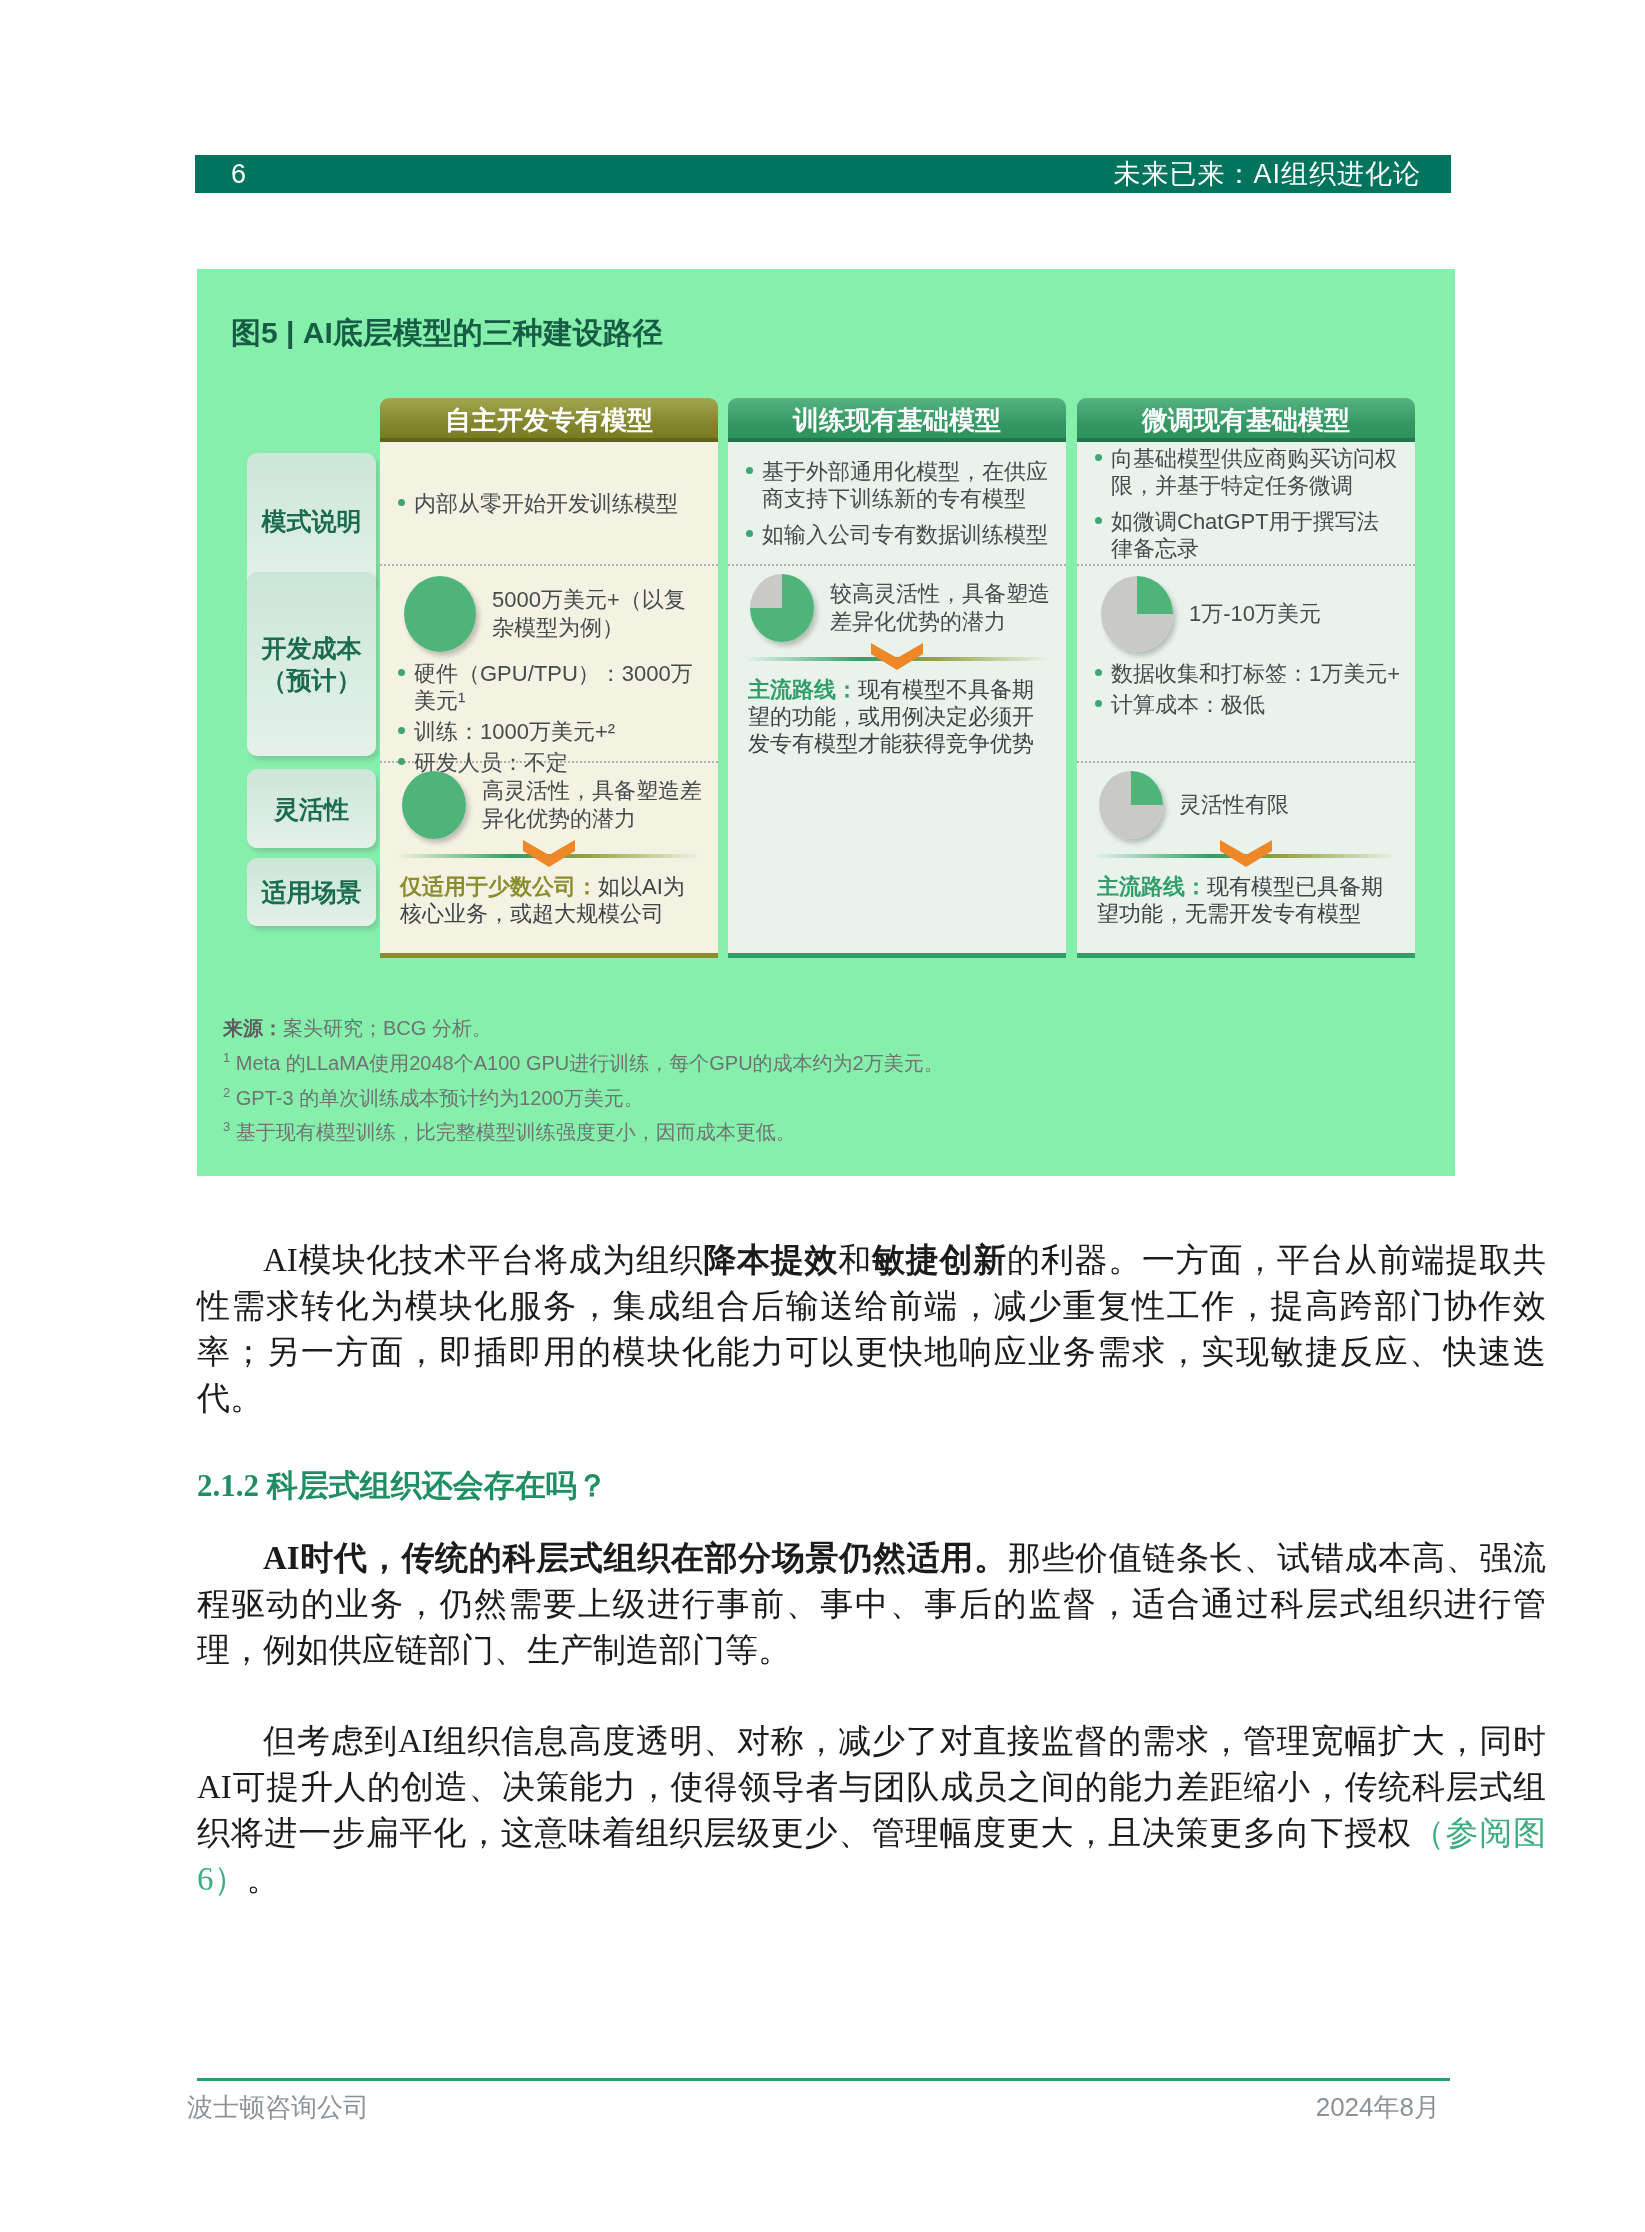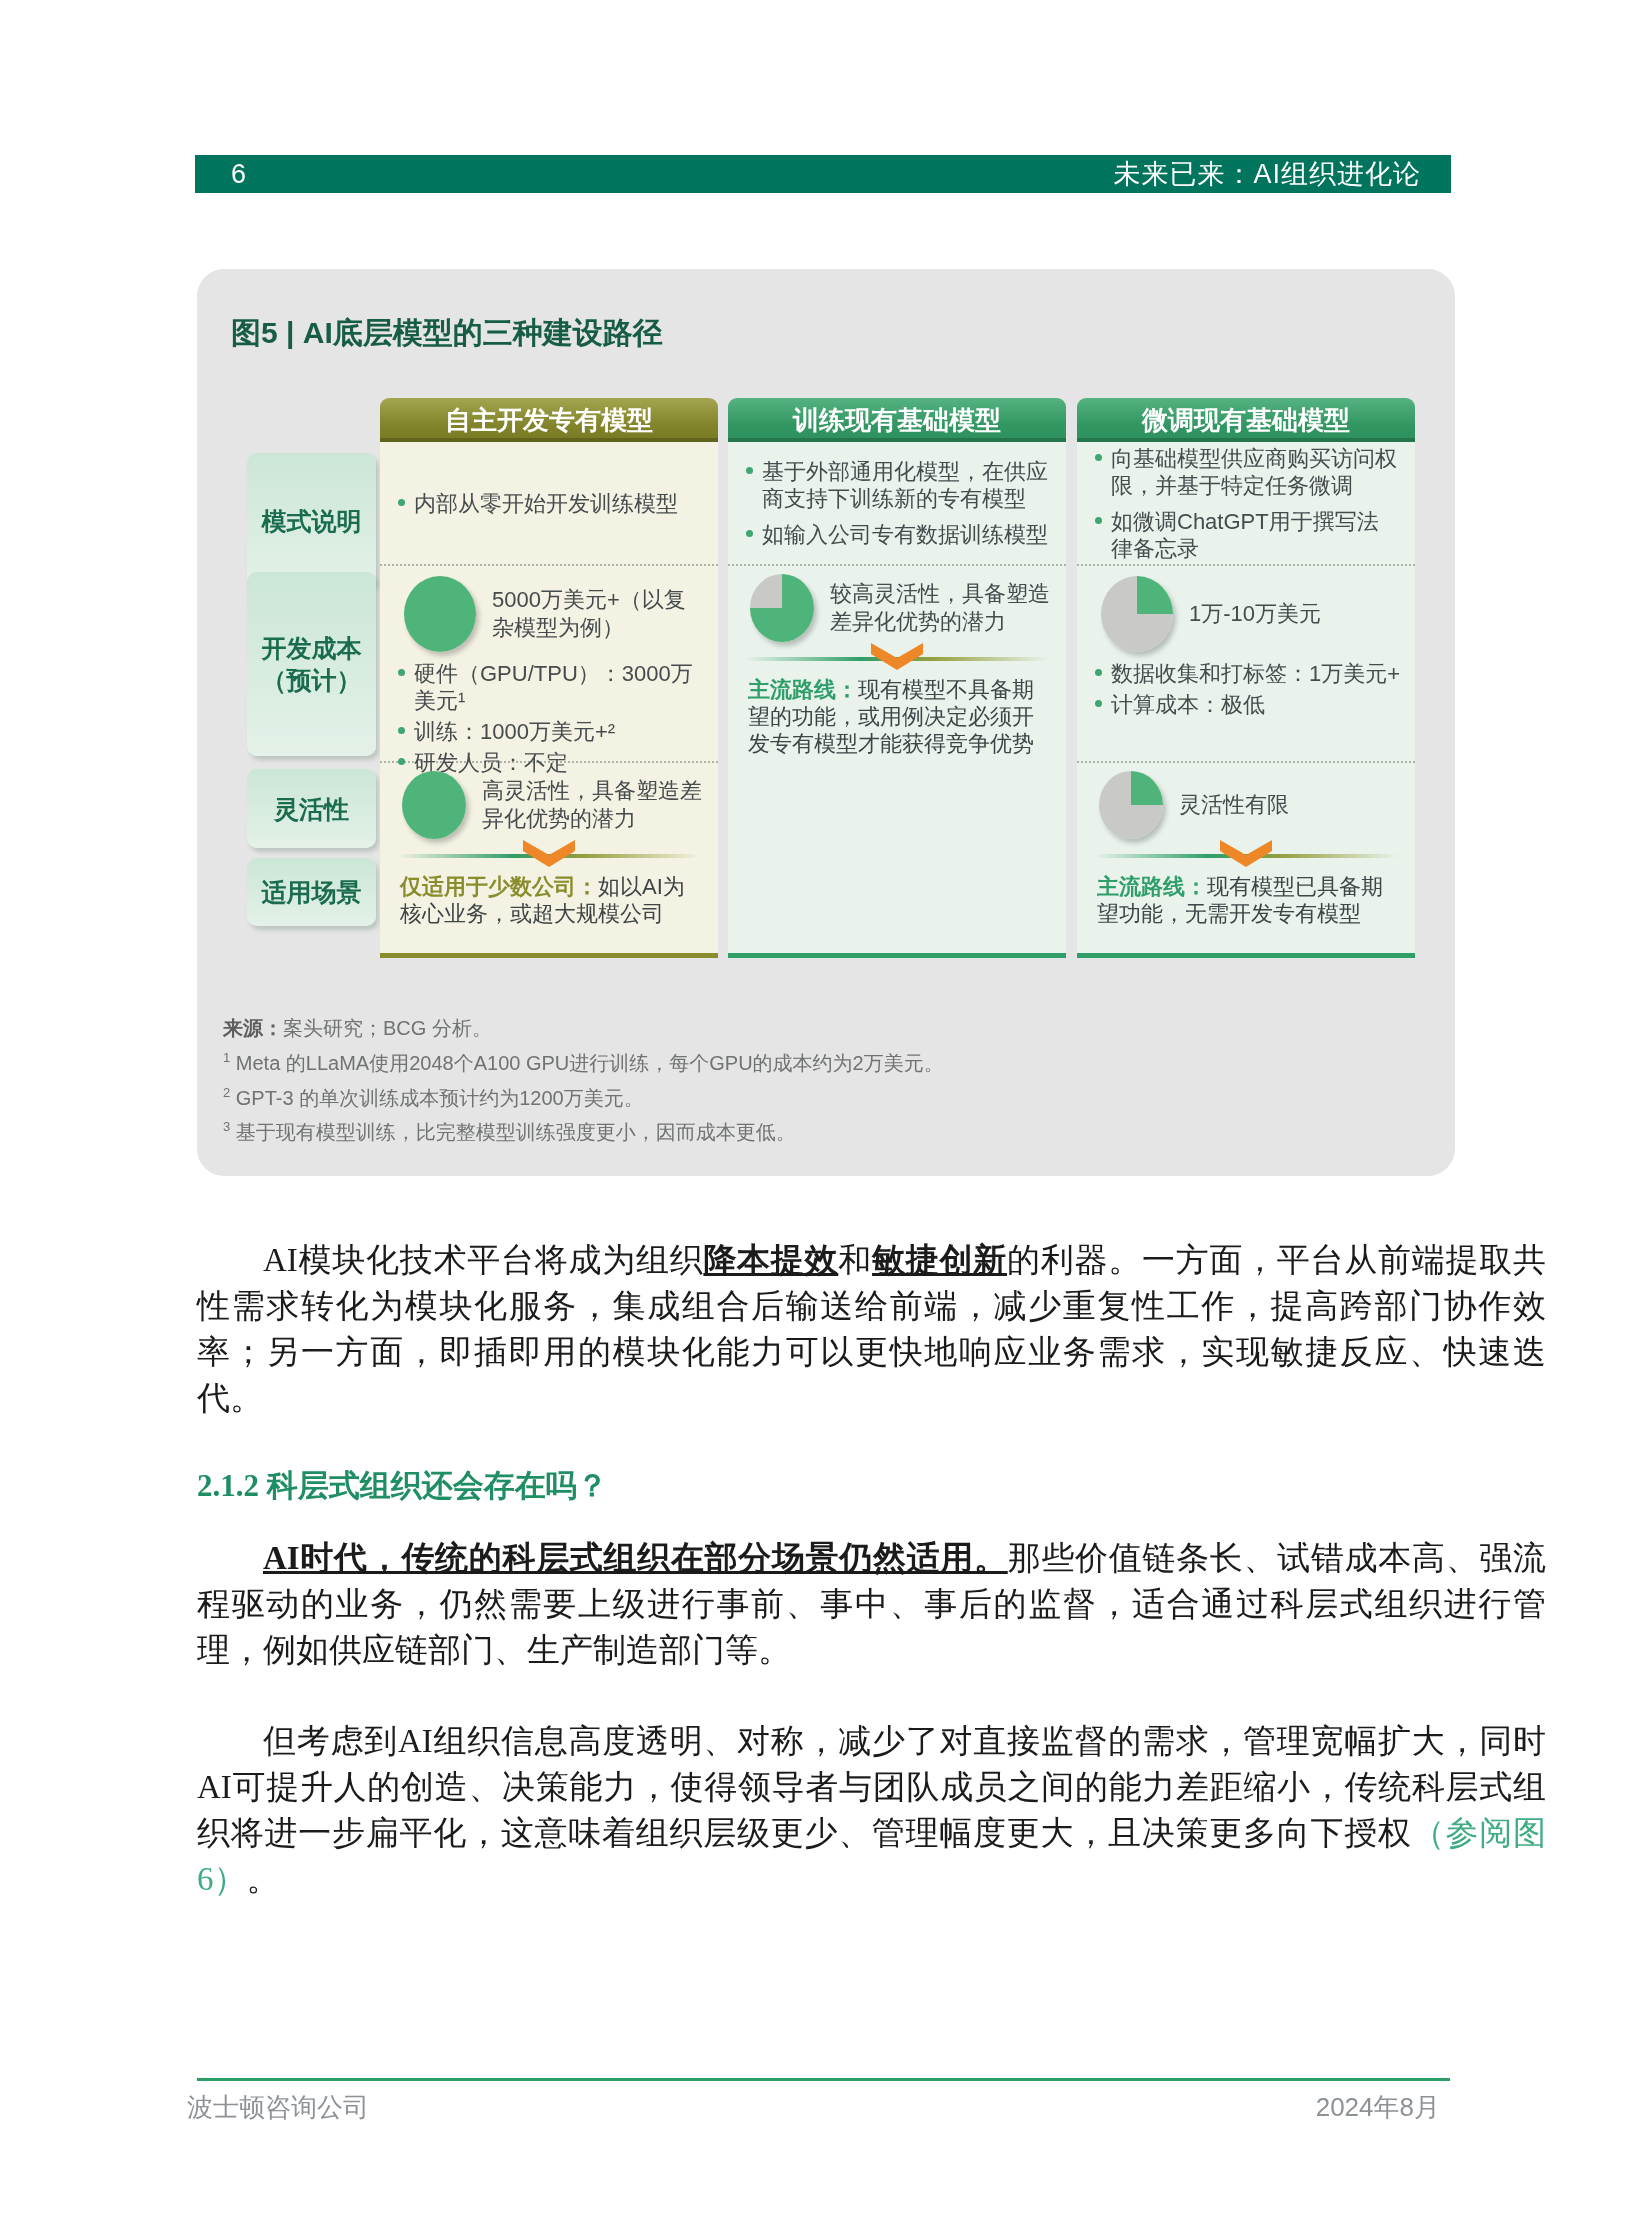--- a/index.html
+++ b/index.html
@@ -8,21 +8,21 @@
 
   
   .topbar{position:absolute;left:195px;top:155px;width:1256px;height:38px;
           background:#00745C;color:#fff;display:flex;align-items:center;
           justify-content:space-between;padding:0 30px 0 36px;box-sizing:border-box;}
   .topbar .pagenum{font-size:27px;}
   .topbar .doctitle{font-size:27px;letter-spacing:1px;}
 
   
   .figure{position:absolute;left:197px;top:269px;width:1258px;height:907px;
-          background:#e5e5e5;border-radius:27px;}
+          background:#86efac;}
   .fig-title{position:absolute;left:34px;top:44px;font-size:30px;font-weight:bold;
              color:#175C45;}
 
   .col{position:absolute;top:129px;width:338px;}
   .col-1{left:183px;} .col-2{left:531px;} .col-3{left:880px;}
   .col-head{height:44px;border-radius:9px 9px 0 0;color:#fff;font-size:26px;
             font-weight:bold;text-align:center;line-height:44px;
             box-shadow:inset 0 -4px 0 rgba(0,0,0,.18);}
   .head-olive{background:linear-gradient(180deg,#A3A64F 0%,#82852B 60%,#767922 100%);}
   .head-green{background:linear-gradient(180deg,#55B381 0%,#339763 60%,#2C8F5C 100%);}
@@ -77,21 +77,21 @@
   .fig-notes{position:absolute;left:26px;top:744px;font-size:20px;line-height:30px;
              color:#6F7372;}
   .fig-notes .src b{color:#5C5F5E;}
   .fig-notes sup{font-size:13px;}
 
   
   .para{position:absolute;left:197px;width:1349px;font-family:"Liberation Serif",serif;
         font-size:33px;line-height:46px;color:#1B1B1B;text-align:justify;
         text-indent:2em;}
   .p1{top:1237px;} .p2{top:1535px;} .p3{top:1718px;}
-  .para b{font-weight:bold;text-decoration:underline;}
+  .para b{font-weight:bold;}
   .crossref{color:#3FAC82;}
   .subhead{position:absolute;left:197px;top:1465px;font-family:"Liberation Serif",serif;
            font-size:31px;font-weight:bold;color:#1F8E63;}
 
   
   .footer-line{position:absolute;left:197px;top:2078px;width:1253px;height:3px;
                background:#2A9D68;}
   .footer{position:absolute;left:187px;top:2090px;width:1253px;display:flex;
           justify-content:space-between;font-size:26px;color:#8D9296;}
 </style>

